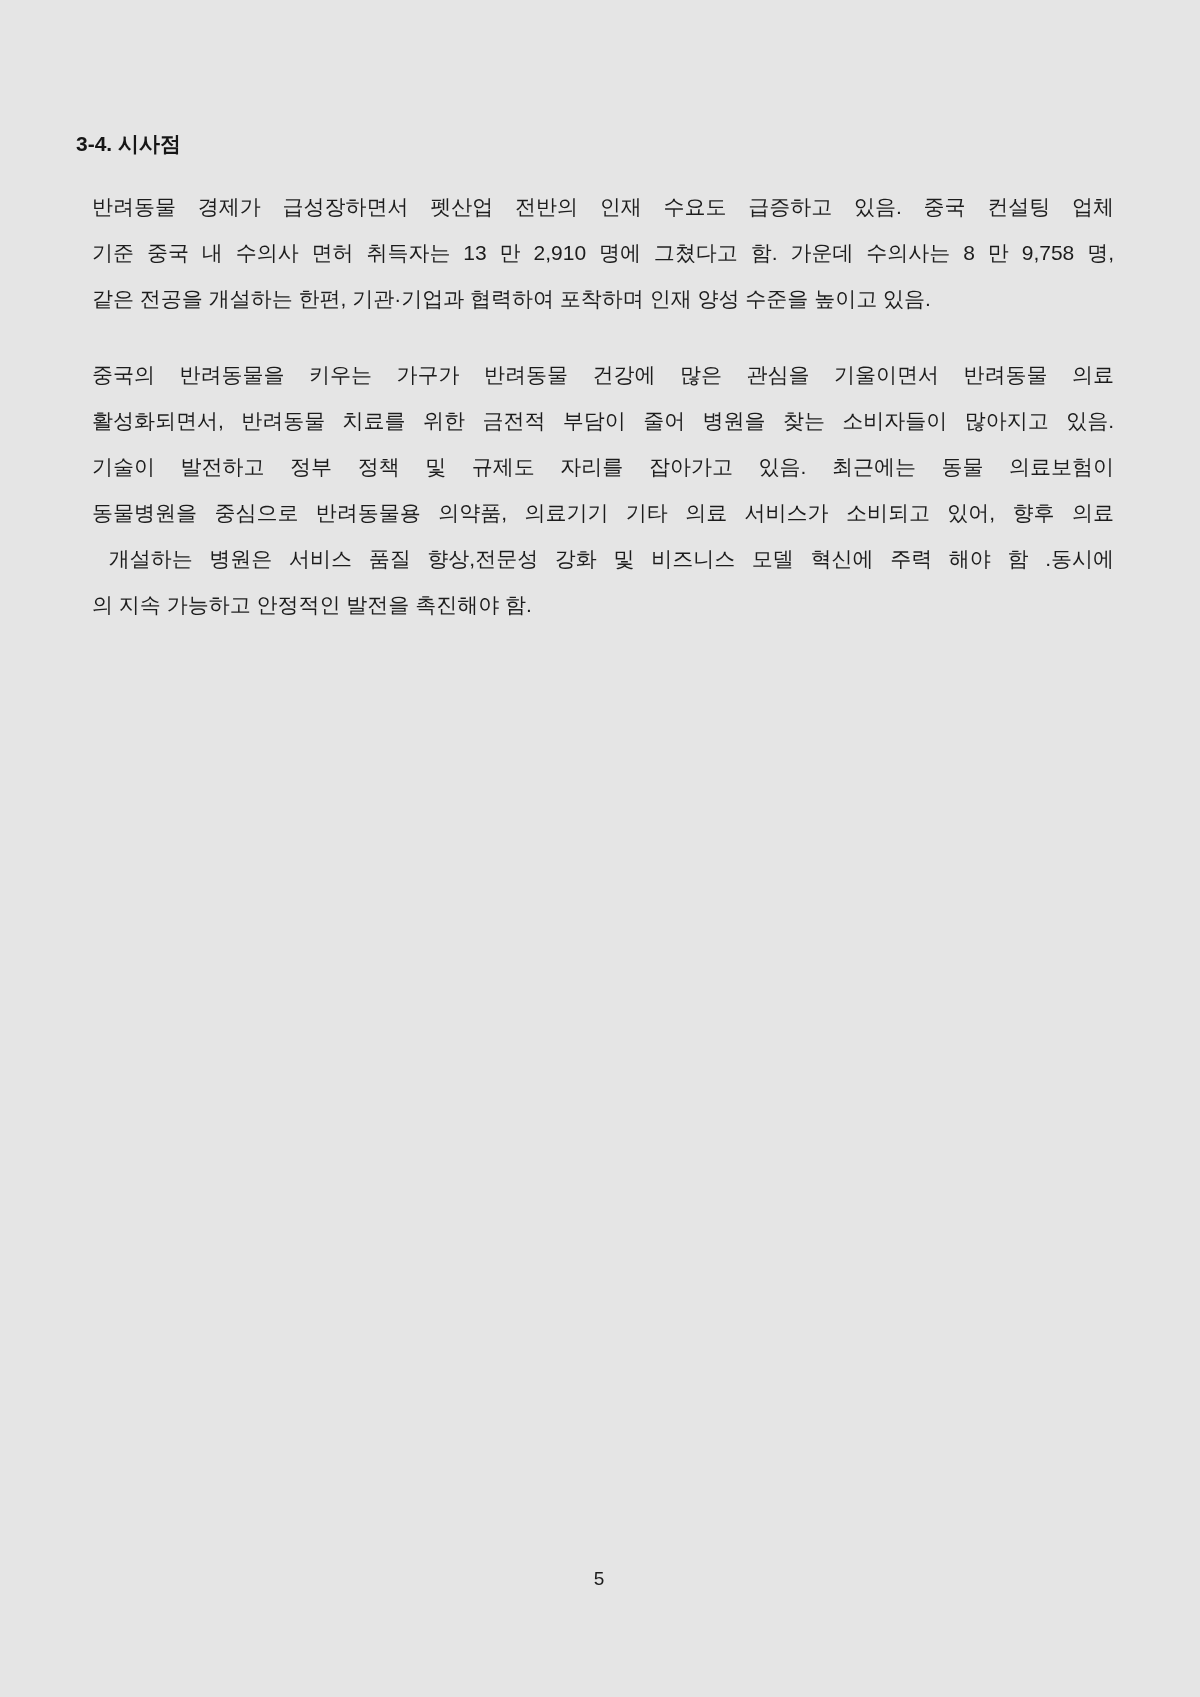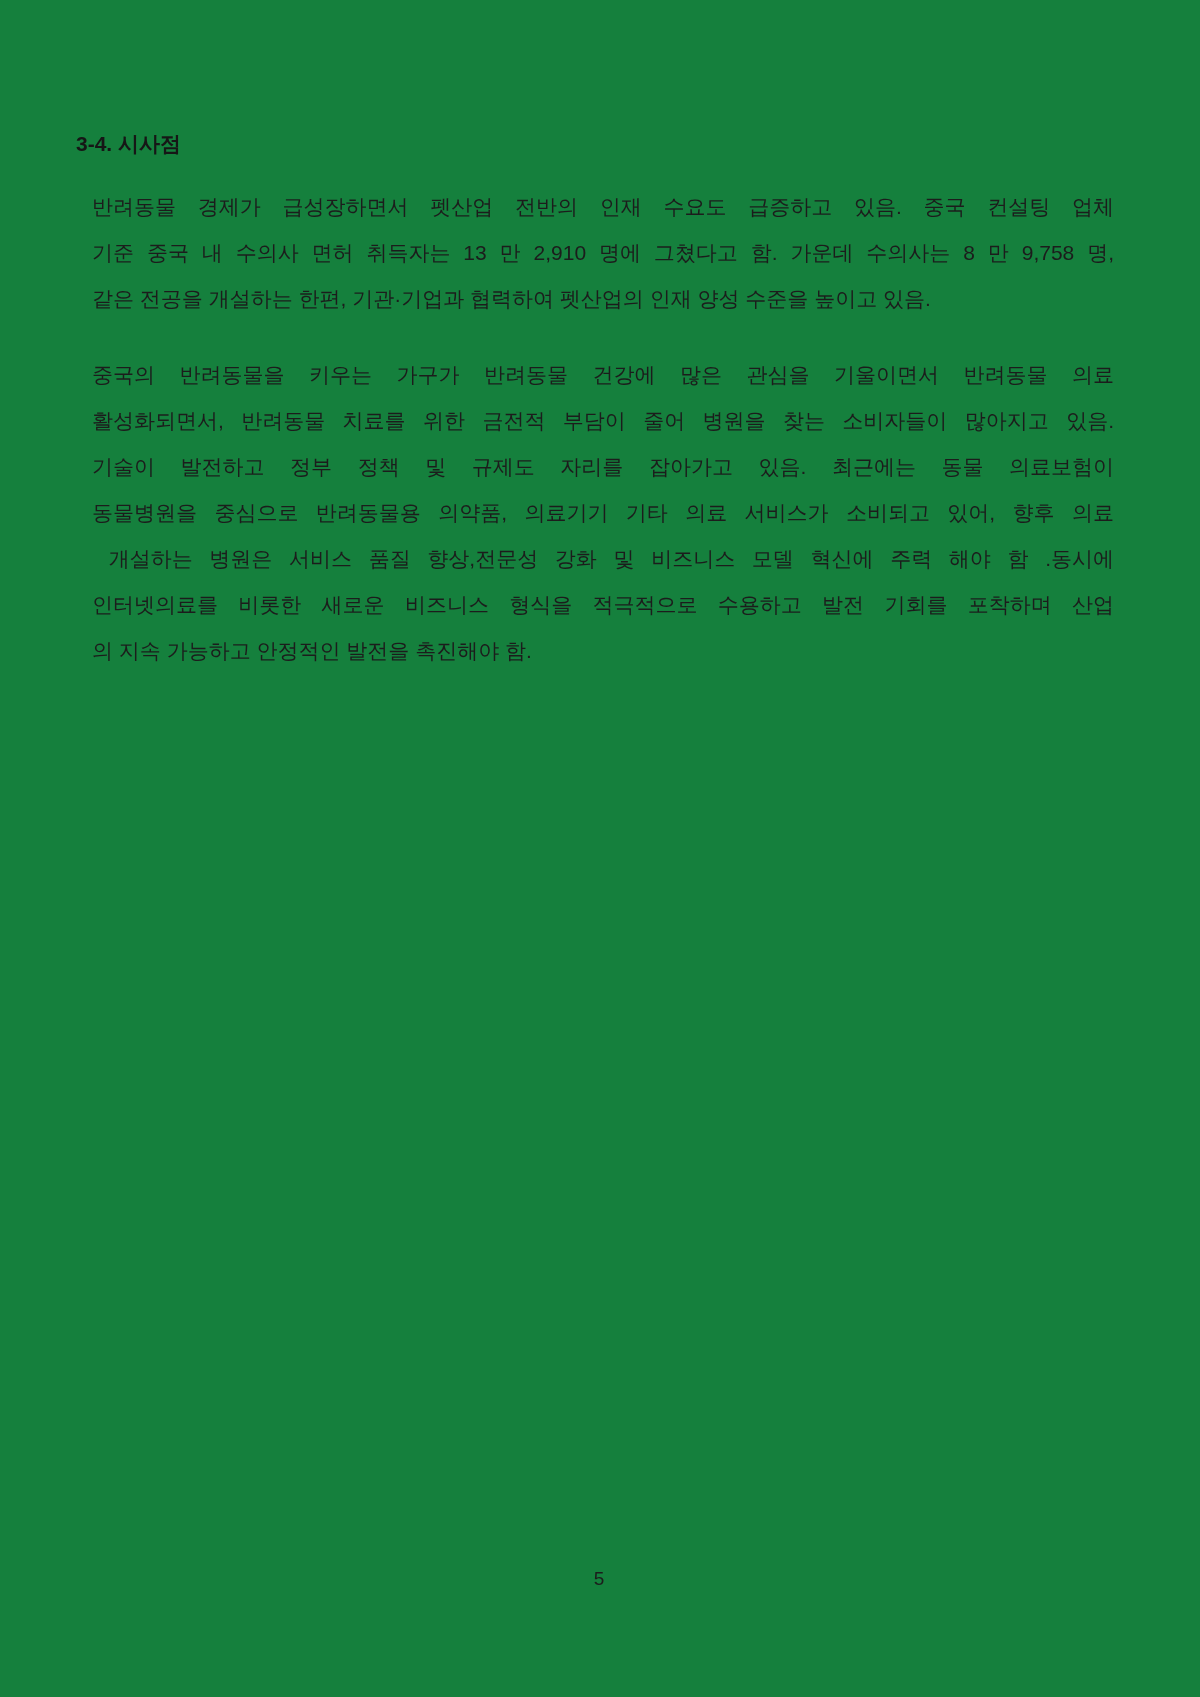--- a/index.html
+++ b/index.html
@@ -11,21 +11,21 @@
     width: 1200px;
     height: 1697px;
     position: relative;
     font-family: "Liberation Sans", sans-serif;
     color: #1a1a1a;
     overflow: hidden;
   }
   .page {
     position: absolute;
     inset: 0;
-    background: #15803d;
+    background: #e5e5e5;
   }
   .content {
     position: absolute;
     left: 76px;
     top: 130px;
     width: 1038px;
   }
   .heading {
     font-size: 21px;
     font-weight: 700;
@@ -60,26 +60,25 @@
 </style>
 </head>
 <body>
 
 <div class="page">
   <div class="content">
     <h2 class="heading">3-4. 시사점</h2>
     <div class="paragraph">
         <div class="line">반려동물 경제가 급성장하면서 펫산업 전반의 인재 수요도 급증하고 있음. 중국 컨설팅 업체</div>
         <div class="line">기준 중국 내 수의사 면허 취득자는 13 만 2,910 명에 그쳤다고 함. 가운데 수의사는 8 만 9,758 명,</div>
-        <div class="line last">같은 전공을 개설하는 한편, 기관·기업과 협력하여 펫산업의 인재 양성 수준을 높이고 있음.</div>
+        <div class="line last">같은 전공을 개설하는 한편, 기관·기업과 협력하여 포착하며 인재 양성 수준을 높이고 있음.</div>
       </div>
     <div class="paragraph">
         <div class="line">중국의 반려동물을 키우는 가구가 반려동물 건강에 많은 관심을 기울이면서 반려동물 의료</div>
         <div class="line">활성화되면서, 반려동물 치료를 위한 금전적 부담이 줄어 병원을 찾는 소비자들이 많아지고 있음.</div>
         <div class="line">기술이 발전하고 정부 정책 및 규제도 자리를 잡아가고 있음. 최근에는 동물 의료보험이</div>
         <div class="line">동물병원을 중심으로 반려동물용 의약품, 의료기기 기타 의료 서비스가 소비되고 있어, 향후 의료</div>
         <div class="line"> 개설하는 병원은 서비스 품질 향상,전문성 강화 및 비즈니스 모델 혁신에 주력 해야 함 .동시에</div>
-        <div class="line">인터넷의료를 비롯한 새로운 비즈니스 형식을 적극적으로 수용하고 발전 기회를 포착하며 산업</div>
         <div class="line last">의 지속 가능하고 안정적인 발전을 촉진해야 함.</div>
       </div>
   </div>
   <div class="page-number">5</div>
 </div>
 
 </body></html>

